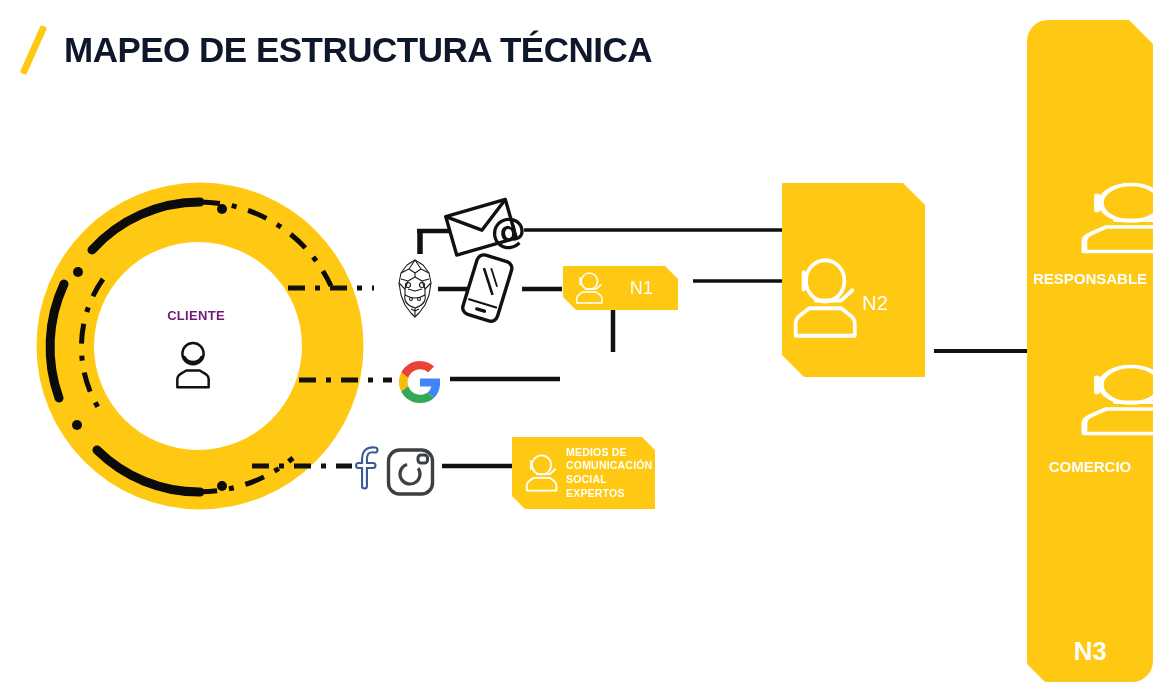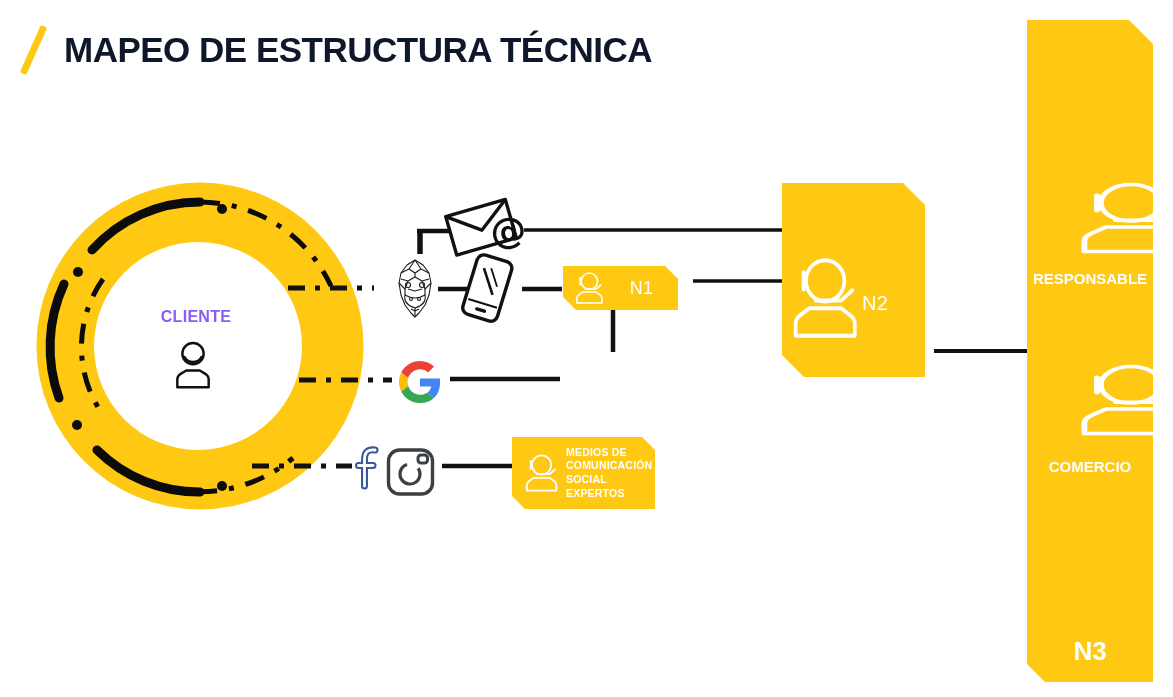--- a/index.html
+++ b/index.html
@@ -15,25 +15,25 @@
   .snip13{clip-path:polygon(0 0,calc(100% - 13px) 0,100% 13px,100% 100%,13px 100%,0 calc(100% - 13px));}
   .snip22{clip-path:polygon(0 0,calc(100% - 22px) 0,100% 22px,100% 100%,22px 100%,0 calc(100% - 22px));}
   .panel-snip{clip-path:polygon(0 0,calc(100% - 24px) 0,100% 24px,100% 100%,18px 100%,0 calc(100% - 18px));}
   .node-label{font-weight:400;letter-spacing:0.2px;}
   .lbl-n1{flex:1;text-align:center;font-size:18px;}
   .lbl-comercio{flex:1;text-align:center;font-size:13px;}
   .medios-text{font-size:10.5px;font-weight:700;line-height:1.3;letter-spacing:0.2px;margin-left:6px;}
   .n2-box{justify-content:flex-start;}
   .lbl-n2{font-size:20px;margin-top:10px;}
   
-  .panel{position:absolute;left:1027px;top:20px;width:126px;height:662px;background:#FFC913;}
+  .panel{position:absolute;left:1027px;top:20px;width:126px;height:662px;background:#FFC913;border-radius:21px;}
   .panel .abs{position:absolute;left:0;width:100%;text-align:center;color:#fff;font-weight:700;}
   
   .cliente-label{position:absolute;left:146px;top:308px;width:100px;text-align:center;
-                 font-size:16px;font-weight:700;color:#8b5cf6;letter-spacing:0.3px;}
+                 font-size:13px;font-weight:700;color:#701a75;letter-spacing:0.3px;}
   svg{display:block;}
   .layer{position:absolute;left:0;top:0;}
 </style>
 </head>
 <body>
 
 <div id="canvas">
 
   <svg width="0" height="0" style="position:absolute" aria-hidden="true">
     <defs>

